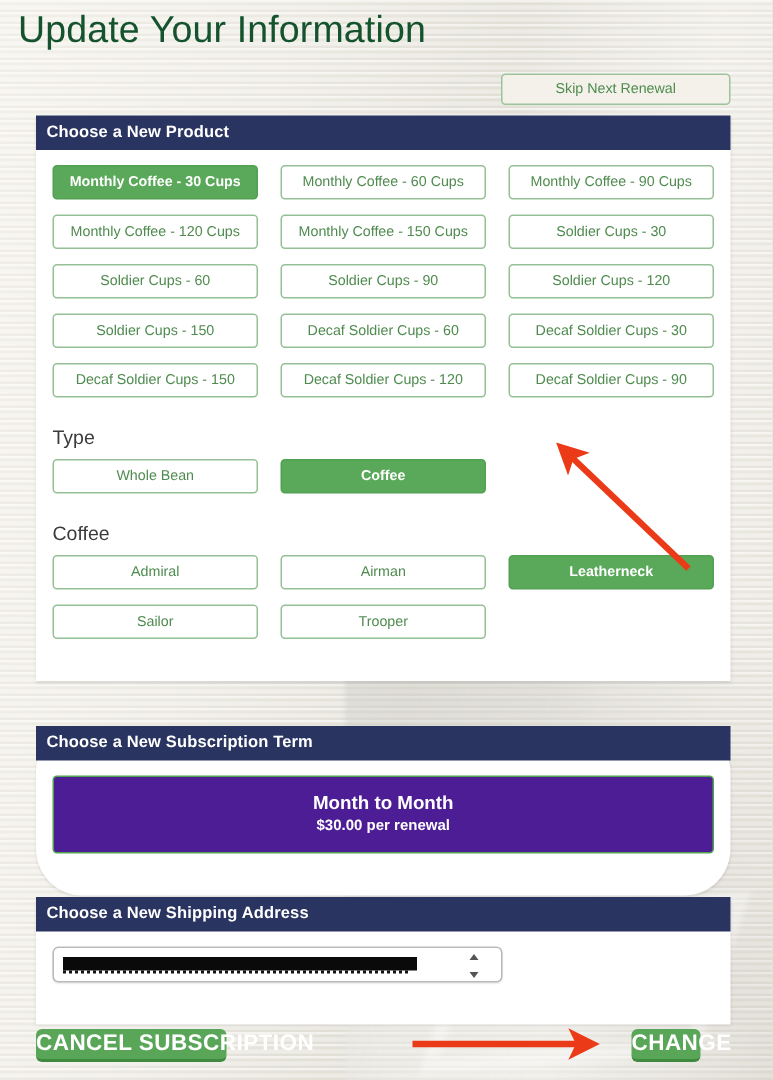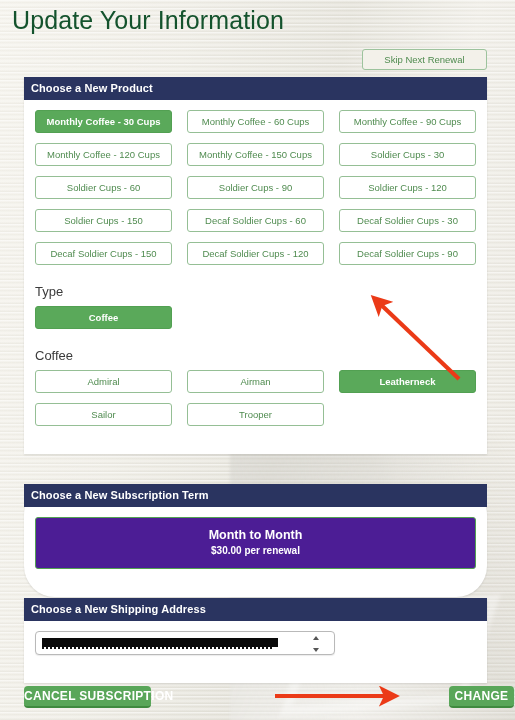--- a/index.html
+++ b/index.html
@@ -79,21 +79,21 @@
     color: #14532d;
     letter-spacing: 0.1px;
     white-space: nowrap;
   }
 
   
   .skip-renewal {
     position: absolute;
     right: 28px;
     top: 49px;
-    width: 125px;
+    width: 153px;
     height: 21px;
     line-height: 19px;
     text-align: center;
     font-size: 9.5px;
     color: #4f8b4f;
     background: #f3f1ea;
     border: 1px solid #9dc39d;
     border-radius: 3px;
     cursor: pointer;
     white-space: nowrap;
@@ -217,32 +217,32 @@
   }
   .spin-up { border-bottom: 4px solid #555; }
   .spin-down { border-top: 4px solid #555; }
 
   
   .btn-action {
     position: absolute;
     height: 22px;
     line-height: 20px;
     text-align: center;
-    font-size: 12px;
+    font-size: 15px;
     font-weight: bold;
     letter-spacing: 0.3px;
     color: #ffffff;
     background: #59a659;
     border-radius: 4px;
     border-bottom: 2px solid #3f8a3f;
     cursor: pointer;
     white-space: nowrap;
   }
   #cancel-subscription-button { left: 24px; top: 686px; width: 127px; }
-  #change-button { left: 421px; top: 686px; width: 65px; margin-left: 28px; }
+  #change-button { left: 421px; top: 686px; width: 46px; }
 
   
   .arrow-svg {
     position: absolute;
     z-index: 5;
     pointer-events: none;
   }
 </style>
 </head>
 <body>
@@ -273,20 +273,21 @@
           <div class="opt-btn">Soldier Cups - 150</div>
           <div class="opt-btn">Decaf Soldier Cups - 60</div>
           <div class="opt-btn">Decaf Soldier Cups - 30</div>
           <div class="opt-btn">Decaf Soldier Cups - 150</div>
           <div class="opt-btn">Decaf Soldier Cups - 120</div>
           <div class="opt-btn">Decaf Soldier Cups - 90</div>
         </div>
 
       <div class="section-label">Type</div>
       <div class="opt-grid" id="type-grid">
+          <div class="opt-btn">Whole Bean</div>
           <div class="opt-btn selected">Coffee</div>
         </div>
 
       <div class="section-label">Coffee</div>
       <div class="opt-grid" id="coffee-grid">
           <div class="opt-btn">Admiral</div>
           <div class="opt-btn">Airman</div>
           <div class="opt-btn selected">Leatherneck</div>
           <div class="opt-btn">Sailor</div>
           <div class="opt-btn">Trooper</div>

